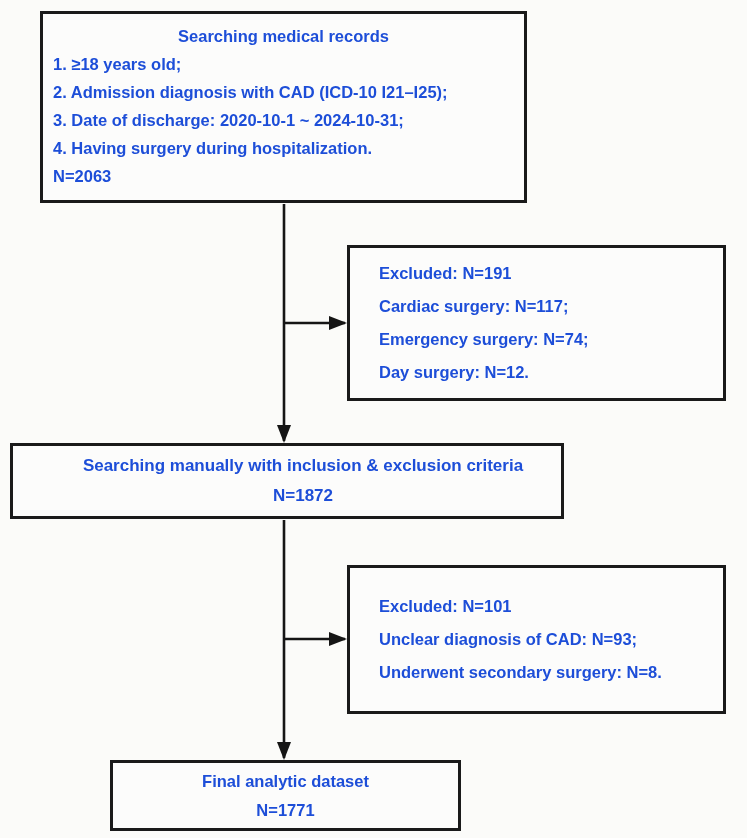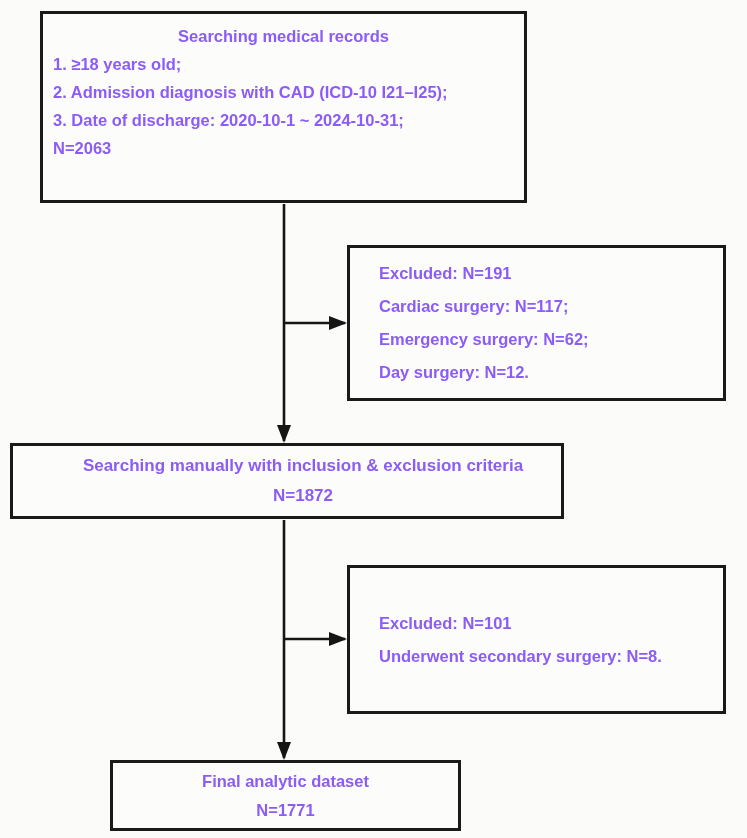--- a/index.html
+++ b/index.html
@@ -25,21 +25,21 @@
     top: 0; left: 0;
     pointer-events: none;
   }
   .box {
     position: absolute;
     box-sizing: border-box;
     background: #fcfcfb;
     border: 3px solid #1a1a1a;
     font-weight: bold;
     font-size: 16.5px;
-    color: #8b5cf6;
+    color: #1d4ed8;
   }
   .box-records {
     left: 40px; top: 11px;
     width: 487px; height: 192px;
     padding: 8px 10px 4px 10px;
     line-height: 28px;
   }
   .box-records .box-title {
     text-align: center;
   }
@@ -95,37 +95,39 @@
     <line x1="284" y1="323" x2="345" y2="323" stroke="#151515" stroke-width="2.6" marker-end="url(#arrowhead)"></line>
     <line x1="284" y1="520" x2="284" y2="758" stroke="#151515" stroke-width="2.6" marker-end="url(#arrowhead)"></line>
     <line x1="284" y1="639" x2="345" y2="639" stroke="#151515" stroke-width="2.6" marker-end="url(#arrowhead)"></line>
   </svg>
 
   <div class="box box-records">
     <div class="box-title">Searching medical records</div>
     <div class="criteria-line">1. ≥18 years old;</div>
     <div class="criteria-line">2. Admission diagnosis with CAD (ICD-10 I21–I25);</div>
     <div class="criteria-line">3. Date of discharge: 2020-10-1 ~ 2024-10-31;</div>
+    <div class="criteria-line">4. Having surgery during hospitalization.</div>
     <div class="box-n">N=2063</div>
   </div>
 
   <div class="box box-excluded box-excluded1">
     <div>Excluded: N=191</div>
     <div>Cardiac surgery: N=117;</div>
-    <div>Emergency surgery: N=62;</div>
+    <div>Emergency surgery: N=74;</div>
     <div>Day surgery: N=12.</div>
   </div>
 
   <div class="box box-manual">
     <div>Searching manually with inclusion &amp; exclusion criteria</div>
     <div>N=1872</div>
   </div>
 
   <div class="box box-excluded box-excluded2">
     <div>Excluded: N=101</div>
+    <div>Unclear diagnosis of CAD: N=93;</div>
     <div>Underwent secondary surgery: N=8.</div>
   </div>
 
   <div class="box box-final">
     <div>Final analytic dataset</div>
     <div>N=1771</div>
   </div>
 
 </div>
 

